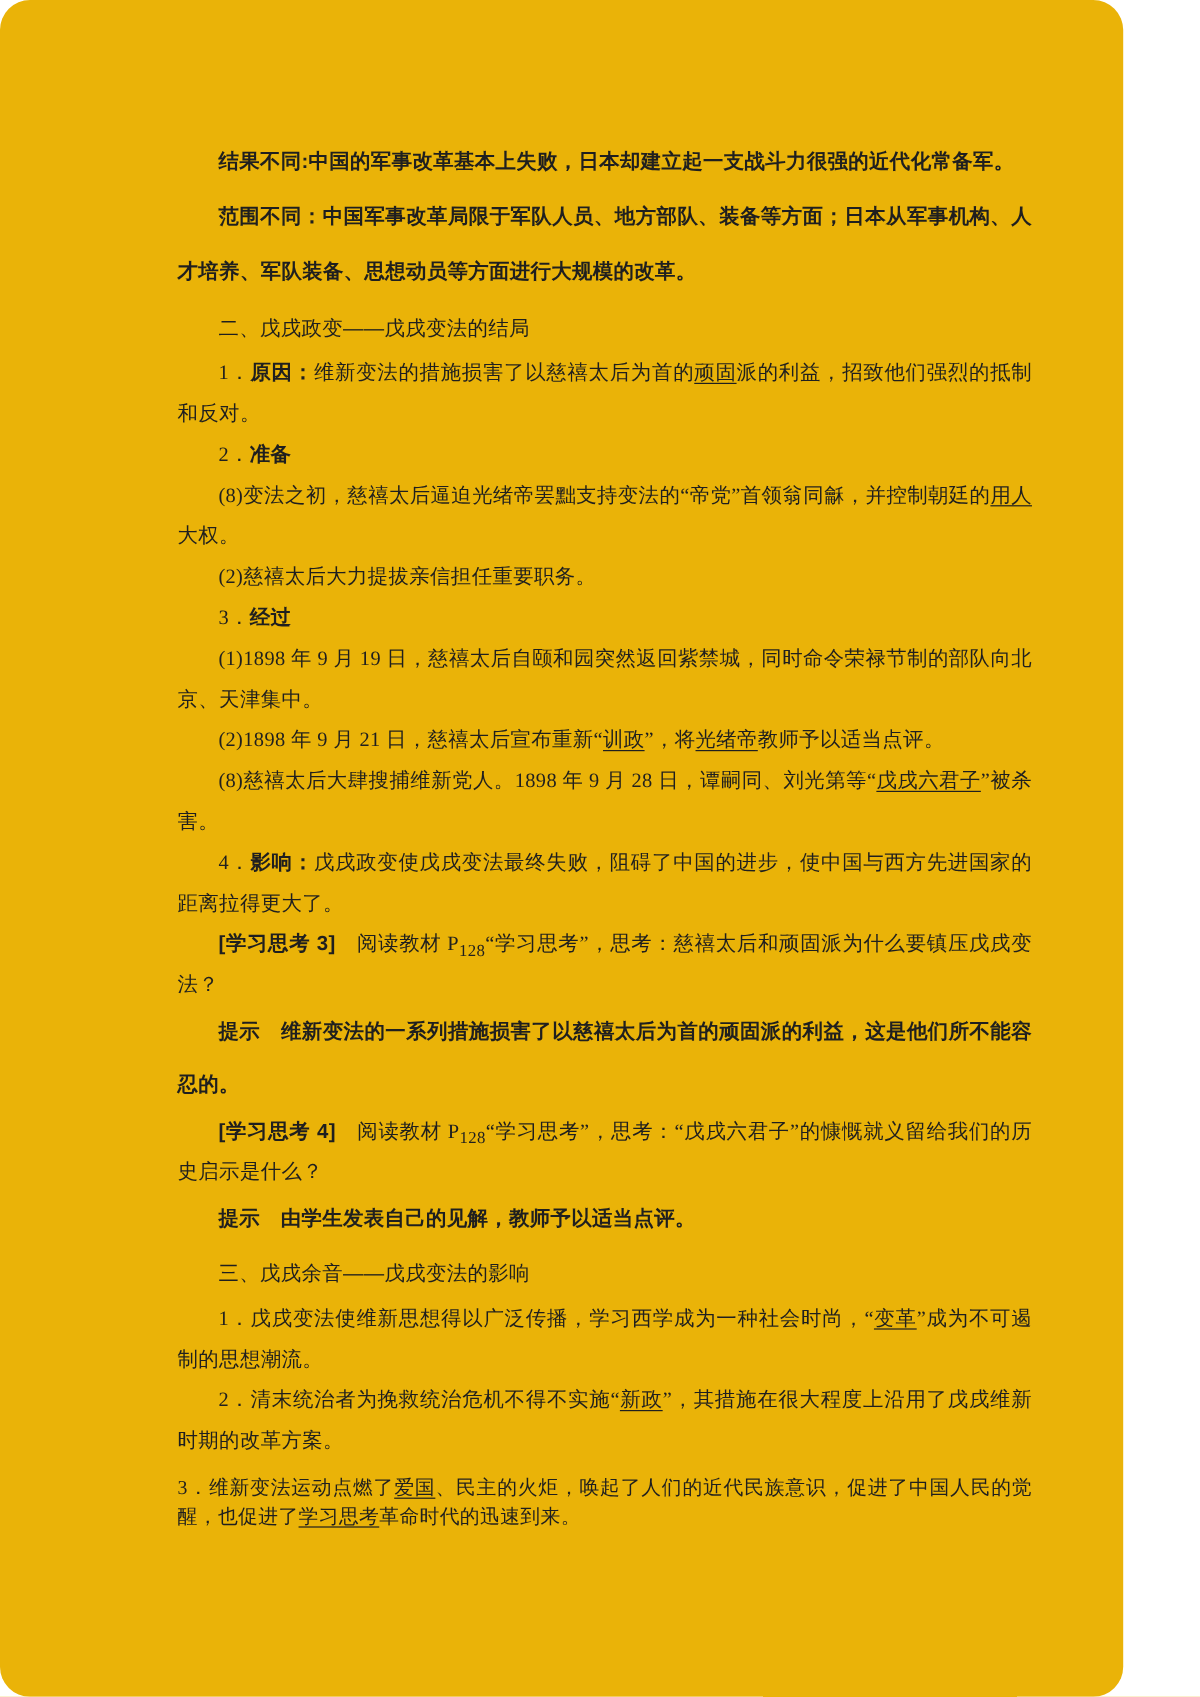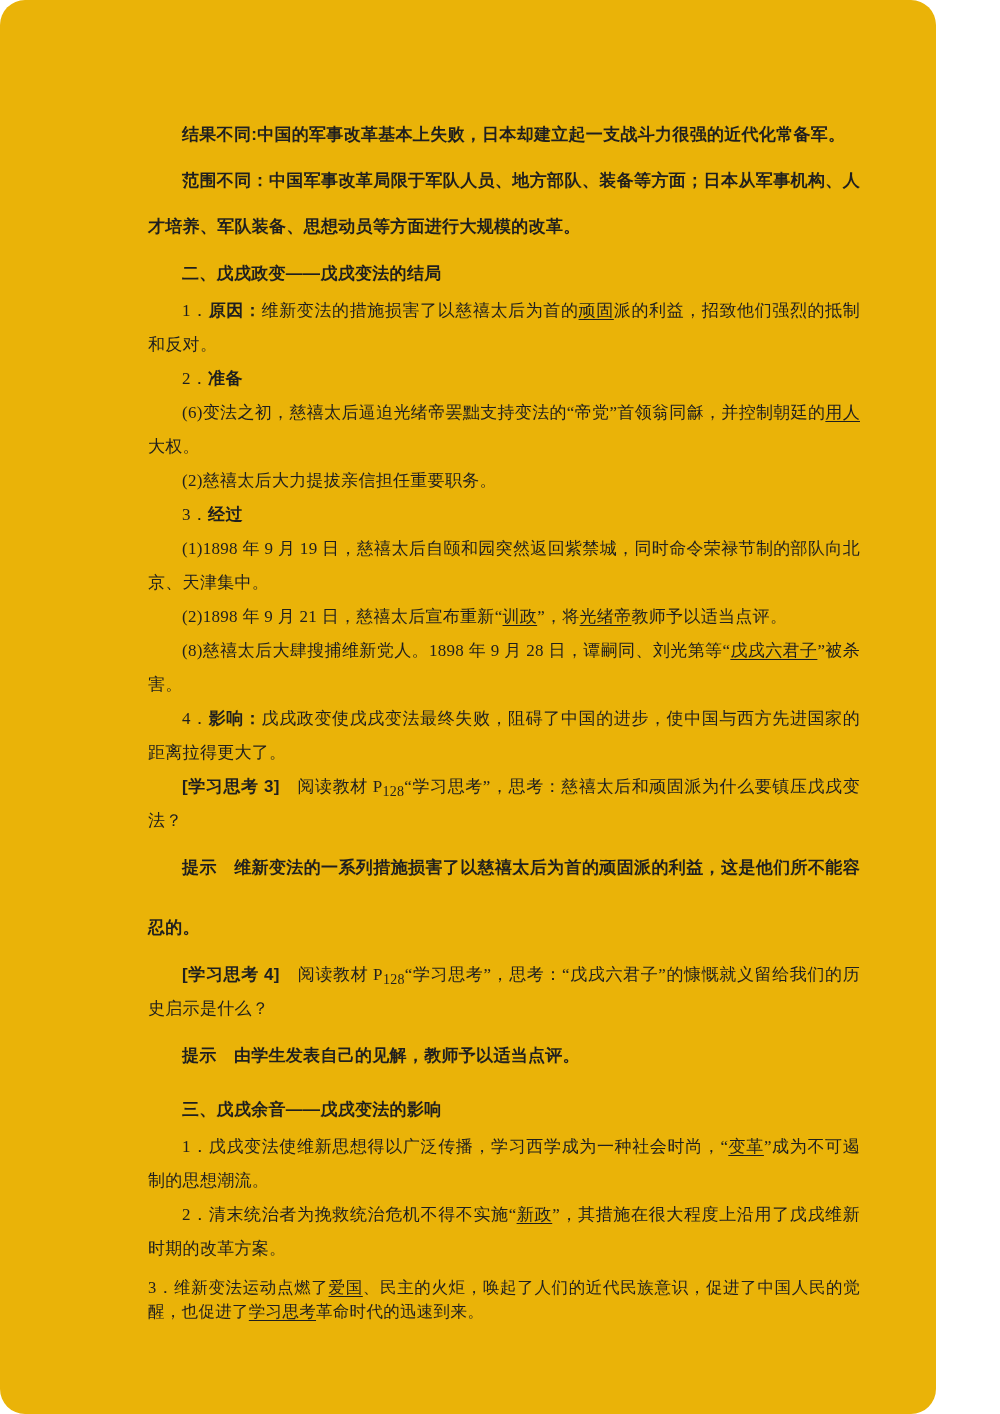--- a/index.html
+++ b/index.html
@@ -29,30 +29,30 @@
   }
   
   .para.sans {
     font-family: "Liberation Sans", "DejaVu Sans", sans-serif;
     font-weight: 600;
     line-height: 46px;
   }
   
   .para.heading {
     font-family: "Liberation Sans", "DejaVu Sans", sans-serif;
-    font-weight: 700;
+    font-weight: 400;
     line-height: 36px;
     margin-top: 6px;
     margin-bottom: 2px;
   }
   
   .para.hint {
     font-family: "Liberation Sans", "DejaVu Sans", sans-serif;
     font-weight: 600;
-    line-height: 60px;
+    line-height: 44px;
   }
   
   .para.tight {
     text-indent: 0;
     line-height: 24px;
     margin-top: 10px;
     font-size: 16.5px;
   }
   .b {
     font-family: "Liberation Sans", "DejaVu Sans", sans-serif;
@@ -71,21 +71,21 @@
 </head>
 <body>
 
 <div class="page">
   <div class="doc">
       <p class="para sans"><span>结果不同:中国的军事改革基本上失败，日本却建立起一支战斗力很强的近代化常备军。</span></p>
       <p class="para sans"><span>范围不同：中国军事改革局限于军队人员、地方部队、装备等方面；日本从军事机构、人才培养、军队装备、思想动员等方面进行大规模的改革。</span></p>
       <p class="para heading"><span>二、戊戌政变——戊戌变法的结局</span></p>
       <p class="para body"><span>1．</span><span class="b">原因：</span><span>维新变法的措施损害了以慈禧太后为首的</span><span class="u">顽固</span><span>派的利益，招致他们强烈的抵制和反对。</span></p>
       <p class="para body"><span>2．</span><span class="b">准备</span></p>
-      <p class="para body"><span>(6)变法之初，慈禧太后逼迫光绪帝罢黜支持变法的“帝党”首领翁同龢，并控制朝廷的</span><span class="u">用人</span><span>大权。</span></p>
+      <p class="para body"><span>(8)变法之初，慈禧太后逼迫光绪帝罢黜支持变法的“帝党”首领翁同龢，并控制朝廷的</span><span class="u">用人</span><span>大权。</span></p>
       <p class="para body"><span>(2)慈禧太后大力提拔亲信担任重要职务。</span></p>
       <p class="para body"><span>3．</span><span class="b">经过</span></p>
       <p class="para body"><span>(1)1898 年 9 月 19 日，慈禧太后自颐和园突然返回紫禁城，同时命令荣禄节制的部队向北京、天津集中。</span></p>
       <p class="para body"><span>(2)1898 年 9 月 21 日，慈禧太后宣布重新“</span><span class="u">训政</span><span>”，将</span><span class="u">光绪帝</span><span>教师予以适当点评。</span></p>
       <p class="para body"><span>(8)慈禧太后大肆搜捕维新党人。1898 年 9 月 28 日，谭嗣同、刘光第等“</span><span class="u">戊戌六君子</span><span>”被杀害。</span></p>
       <p class="para body"><span>4．</span><span class="b">影响：</span><span>戊戌政变使戊戌变法最终失败，阻碍了中国的进步，使中国与西方先进国家的距离拉得更大了。</span></p>
       <p class="para body"><span class="b">[学习思考 3]</span><span>　阅读教材 P</span><sub class="sub">128</sub><span>“学习思考”，思考：慈禧太后和顽固派为什么要镇压戊戌变法？</span></p>
       <p class="para hint"><span>提示　维新变法的一系列措施损害了以慈禧太后为首的顽固派的利益，这是他们所不能容忍的。</span></p>
       <p class="para body"><span class="b">[学习思考 4]</span><span>　阅读教材 P</span><sub class="sub">128</sub><span>“学习思考”，思考：“戊戌六君子”的慷慨就义留给我们的历史启示是什么？</span></p>
       <p class="para hint"><span>提示　由学生发表自己的见解，教师予以适当点评。</span></p>

